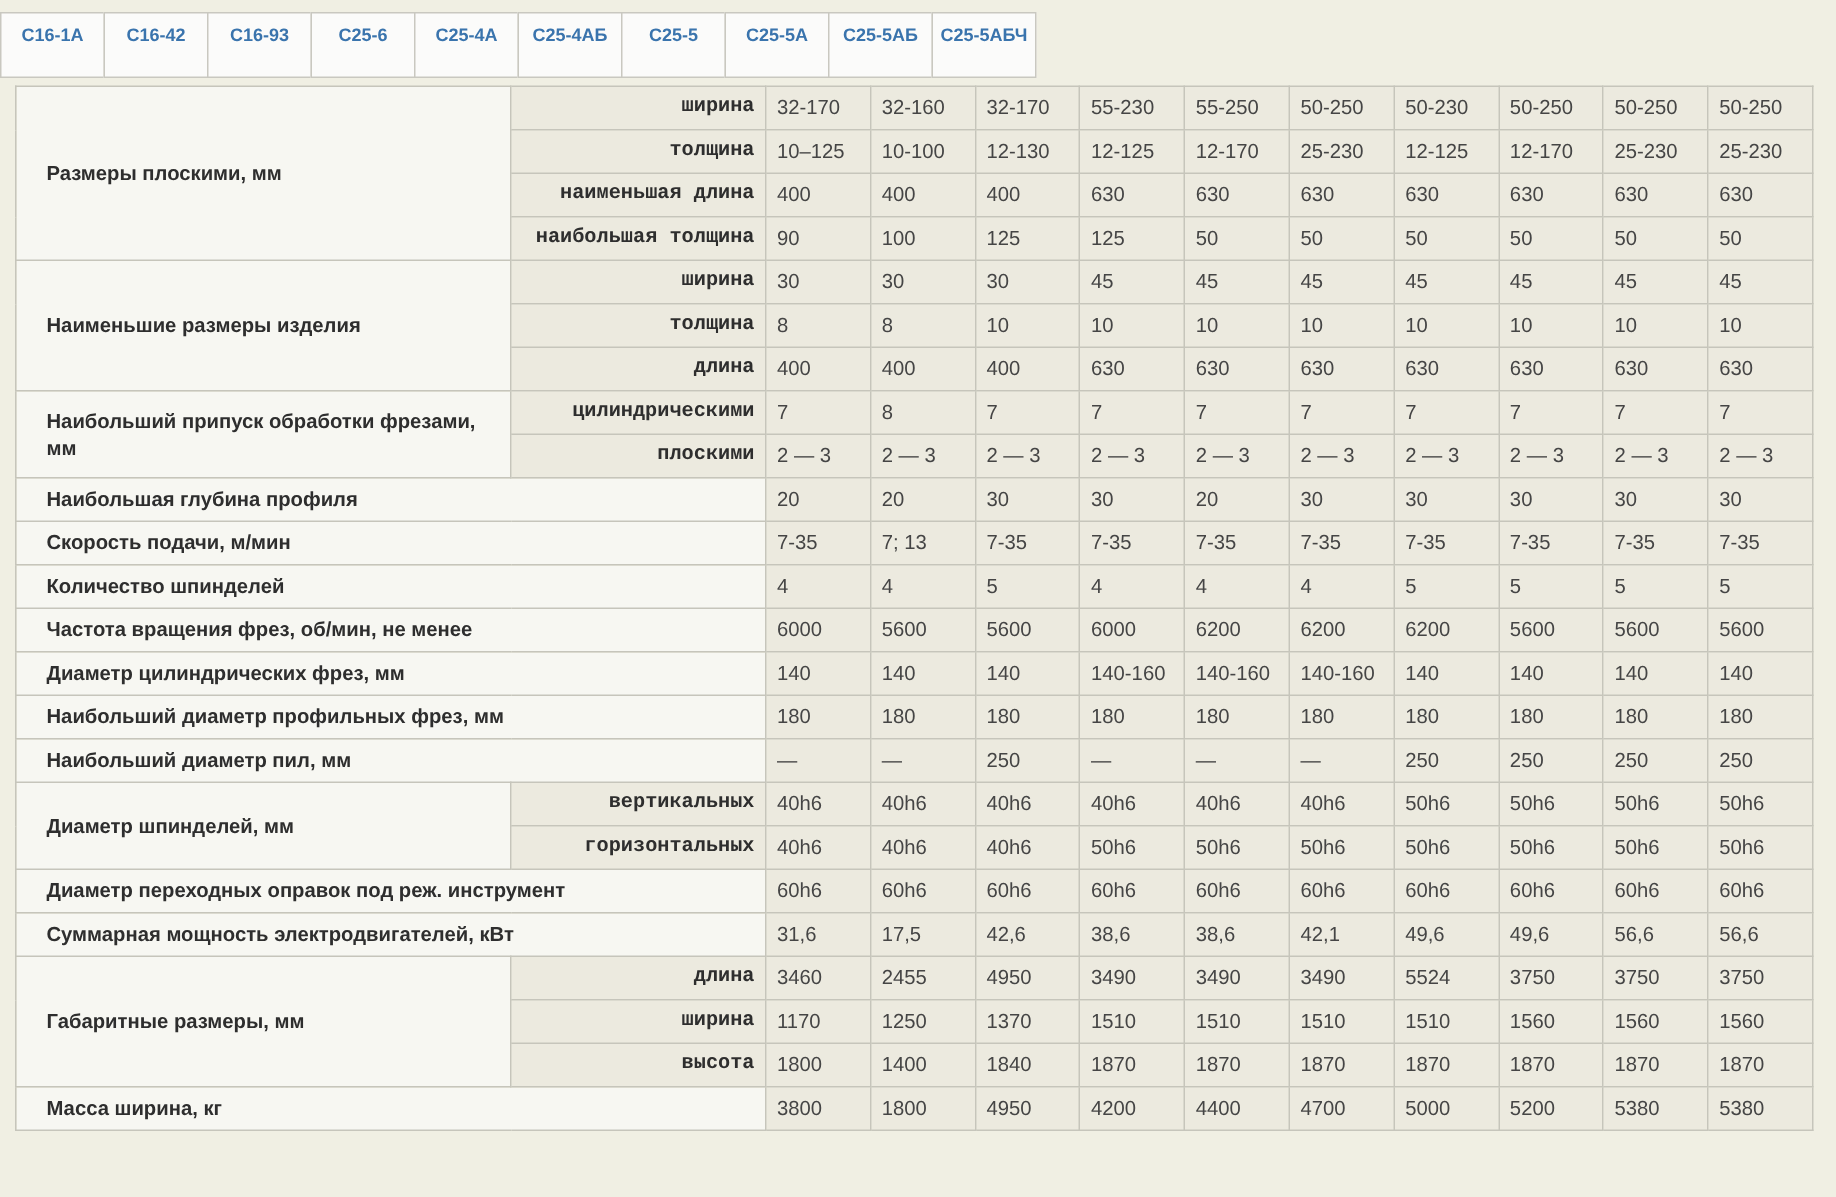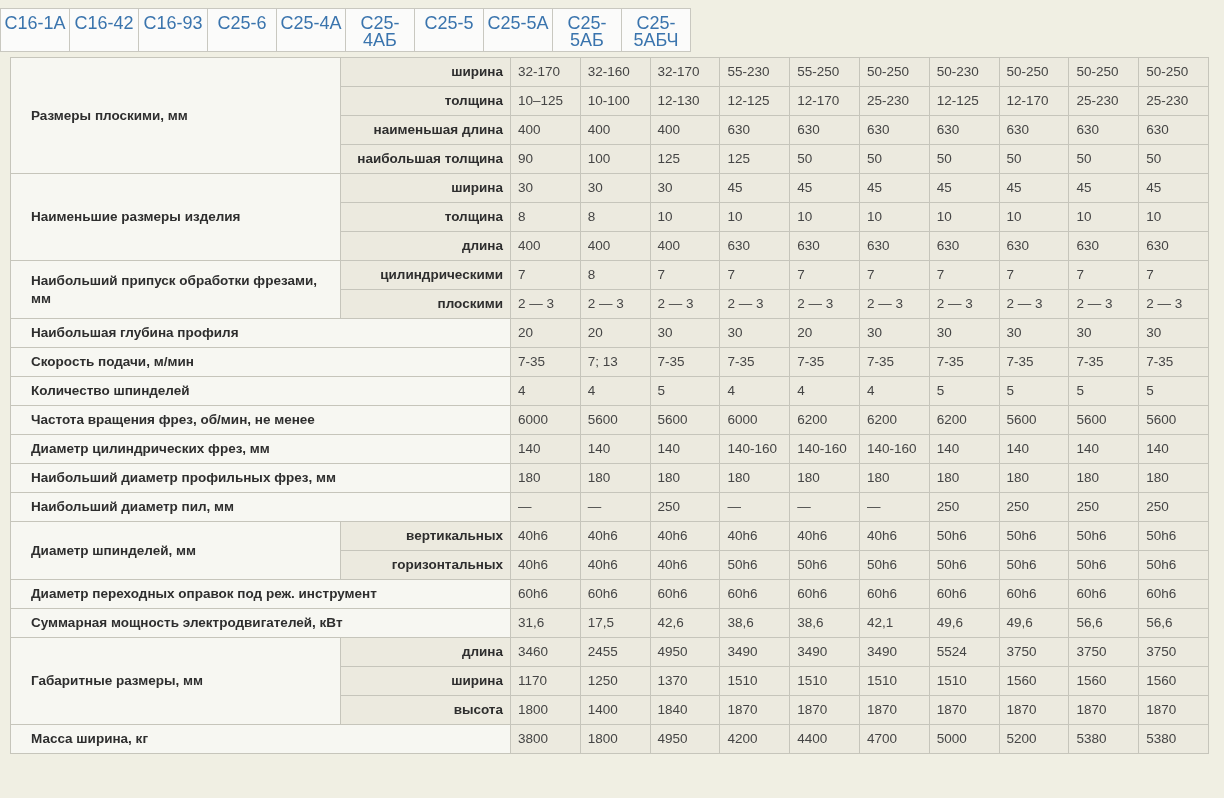--- a/index.html
+++ b/index.html
@@ -26,21 +26,21 @@
     background: #fbfbfa;
     border: 1px solid #c9c8c0;
     margin-left: -1px;
     display: flex; justify-content: center; align-items: flex-start;
     padding: 6px 3px 0 3px;
     text-align: center;
   }
   .model-cell:first-child { margin-left: 0; }
   .model-link {
     color: var(--link-color, #3a74ad);
-    font-weight: normal; font-size: 18px; line-height: 17px;
+    font-weight: bold; font-size: 12px; line-height: 17px;
     text-decoration: none; cursor: pointer;
     word-break: normal;
   }
 
   
   table.spec-table {
     border-collapse: collapse;
     table-layout: fixed;
     margin: 5px 0 0 10px;
     width: 1198px;
@@ -63,20 +63,21 @@
     color: #2e2e2e;
     padding-left: 20px;
     text-align: left;
   }
   .spec-table td.sub-label {
     font-weight: bold;
     color: #2e2e2e;
     text-align: right;
     padding-right: 7px;
     background: #eceadf;
+    font-family: Liberation Mono, monospace;
   }
 </style>
 </head>
 <body>
 
 <div class="page">
 
   <div class="header-row">
     <div class="model-cells">
         <div class="model-cell">

